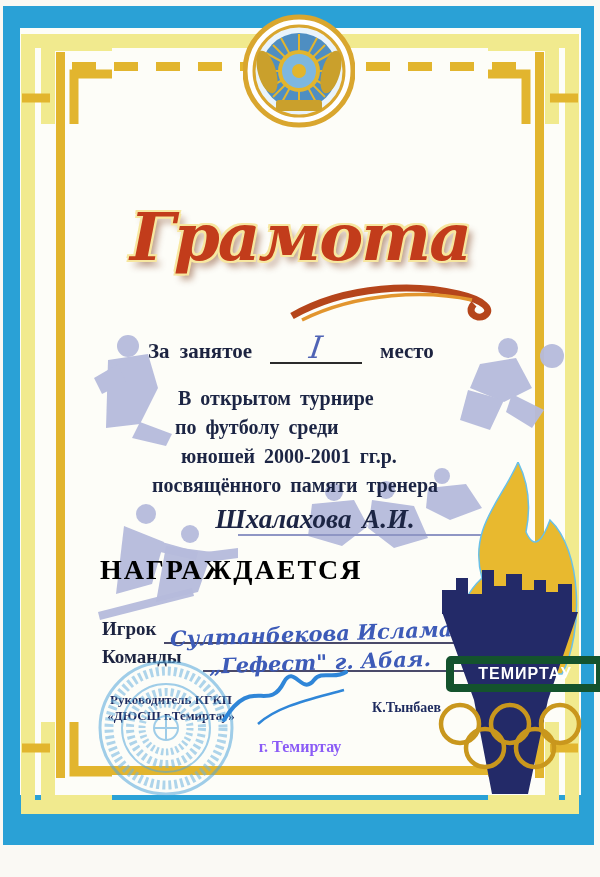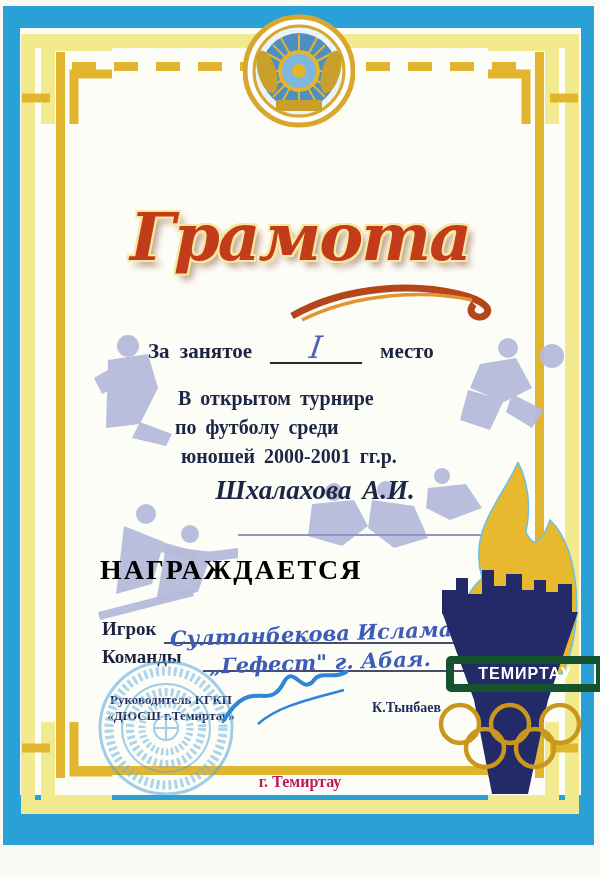--- a/index.html
+++ b/index.html
@@ -58,21 +58,21 @@
         font-family:"DejaVu Serif", serif;font-style:italic;color:#3d5bb8;
         font-size:21px;transform:rotate(-2deg);}
   
   .org-block{position:absolute;left:92px;top:692px;width:158px;text-align:center;z-index:4;
              color:#1d2a5e;font-weight:bold;font-size:13px;line-height:16px;}
   .stamp{position:absolute;left:96px;top:658px;width:140px;height:140px;z-index:5;opacity:.55;}
   .signature{position:absolute;left:218px;top:666px;width:135px;height:62px;z-index:5;}
   .signer{position:absolute;left:372px;top:700px;z-index:4;color:#1d2a5e;
           font-weight:bold;font-size:14px;}
   .city-year{position:absolute;left:212px;top:736px;width:176px;text-align:center;z-index:4;
-             color:#be185d;font-weight:bold;font-size:16px;line-height:22px;margin-top:35px;}
+             color:#8b5cf6;font-weight:bold;font-size:16px;line-height:22px;}
   
   .torch{position:absolute;left:430px;top:462px;width:162px;height:356px;z-index:6;}
   .torch-label{position:absolute;left:446px;top:656px;width:142px;z-index:7;text-align:center;
                font-family:"Liberation Sans", sans-serif;font-weight:bold;font-size:16px;
                letter-spacing:1px;color:#ffffff;border:8px solid #14532d;border-radius:5px;
                padding:1px 0;}
   
   .sil{position:absolute;z-index:2;opacity:.95;}
   .sil path,.sil circle{fill:#b6bbdc;}
 </style>
@@ -202,20 +202,21 @@
     <span class="place-slot">
       <span class="place-value">I</span>
     </span>
     <span>место</span>
   </div>
 
   <div class="body-block">
     <div class="bl-1">В открытом  турнире</div>
     <div class="bl-2">по футболу среди</div>
     <div class="bl-3">юношей 2000-2001 гг.р.</div>
+    <div class="bl-4">посвящённого  памяти  тренера</div>
     <div class="honoree">Шхалахова А.И.</div>
   </div>
 
   <div class="awarded">НАГРАЖДАЕТСЯ</div>
 
   <div class="field-row row-player">
     <span>Игрок</span>
     <span class="field-line">
       <span class="hand">Султанбекова Ислама</span>
     </span>

